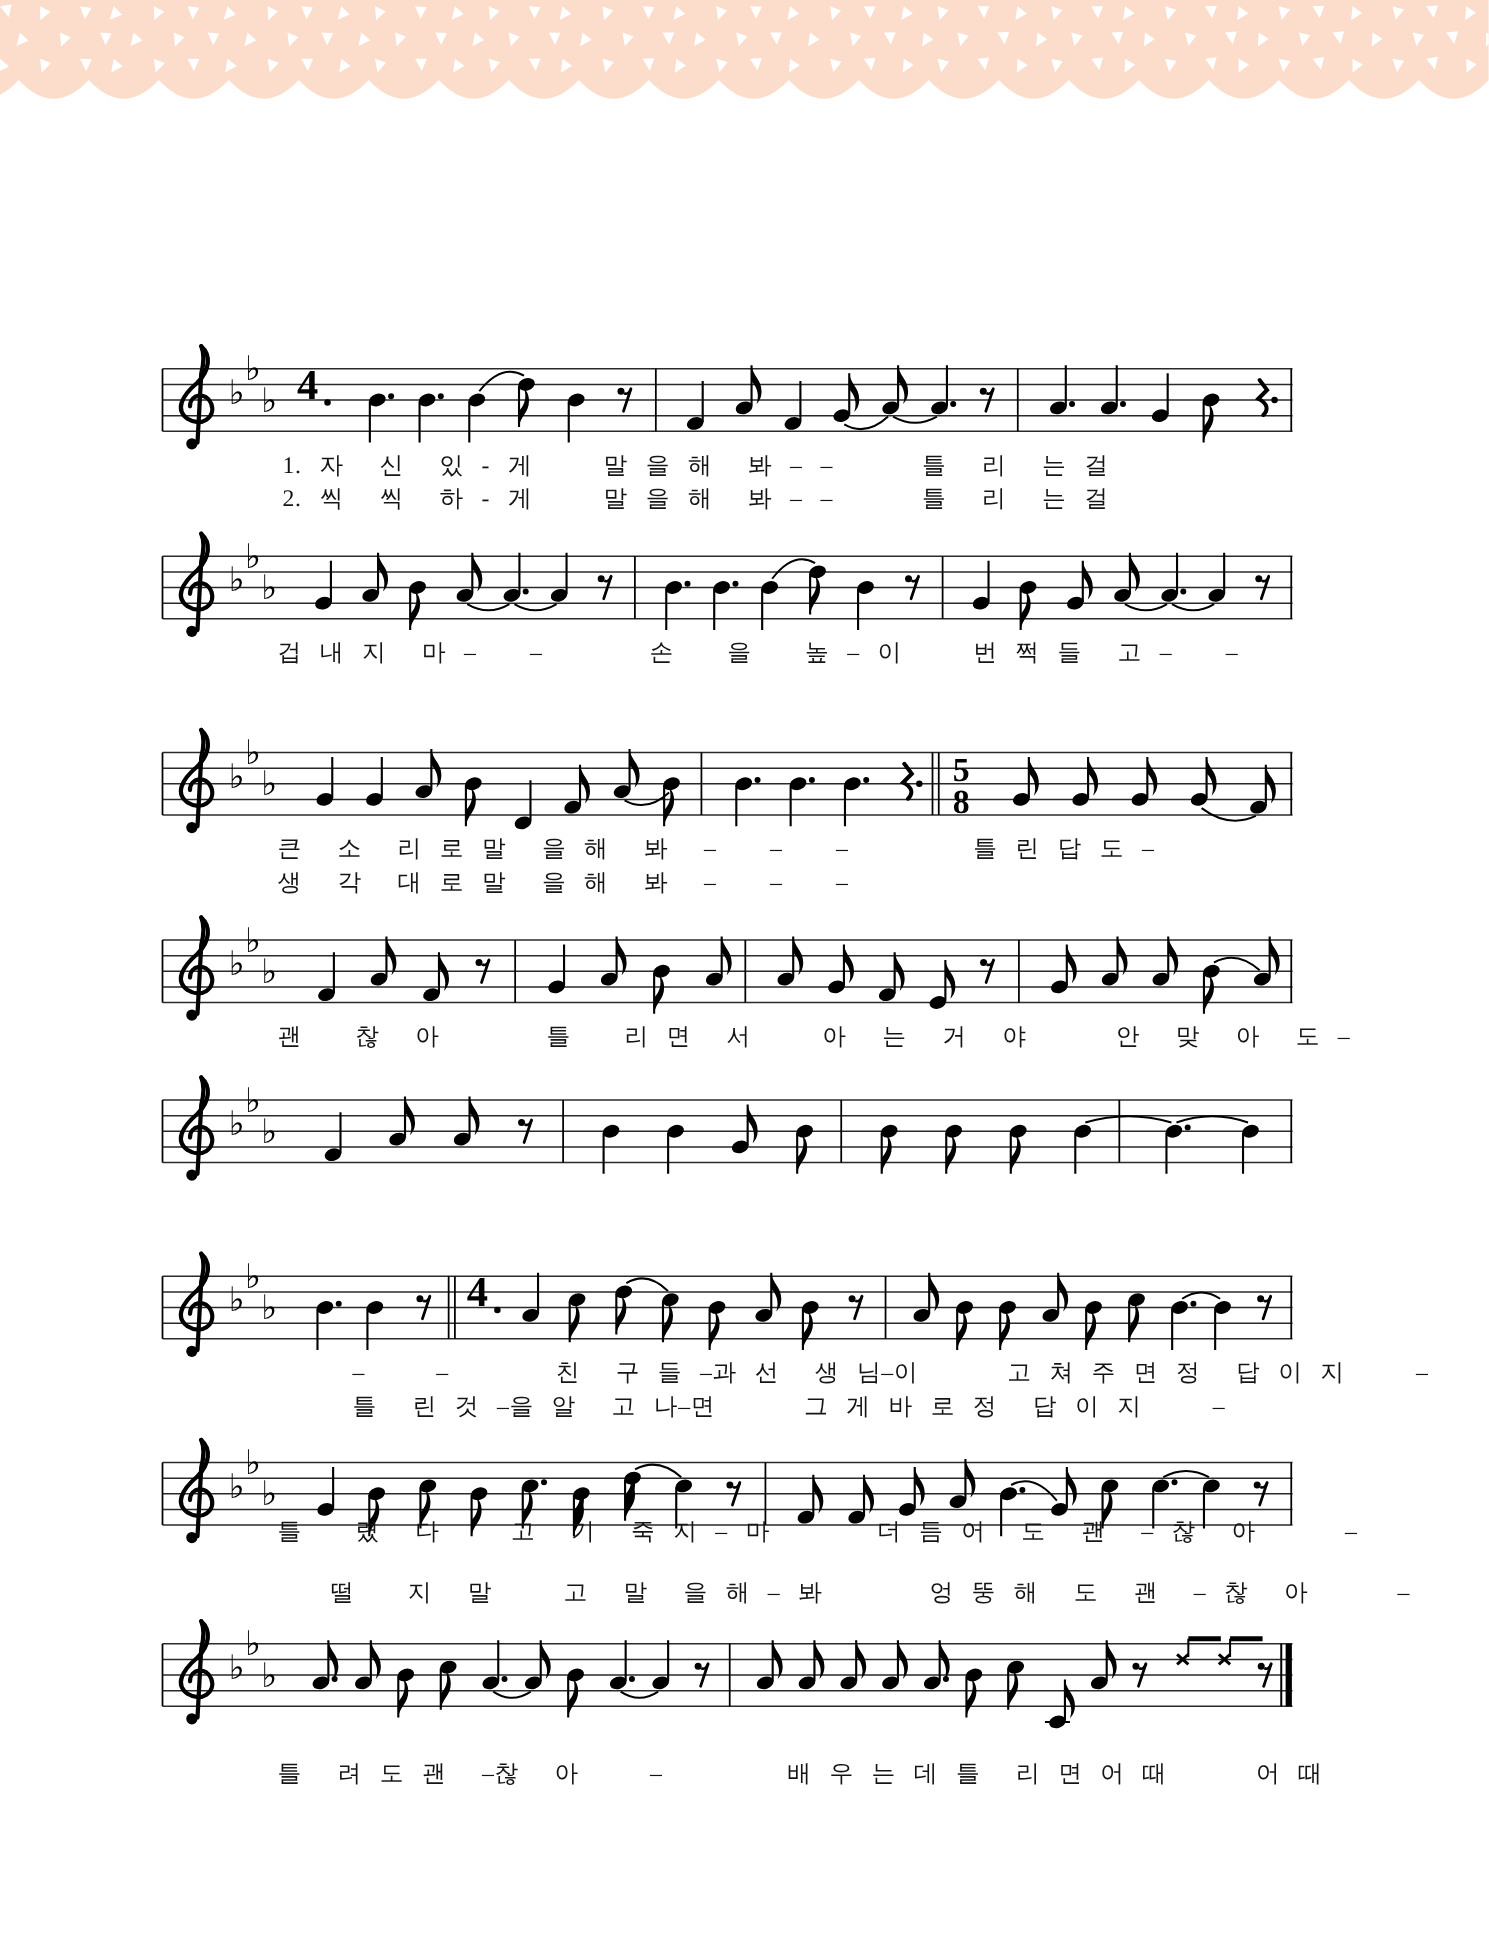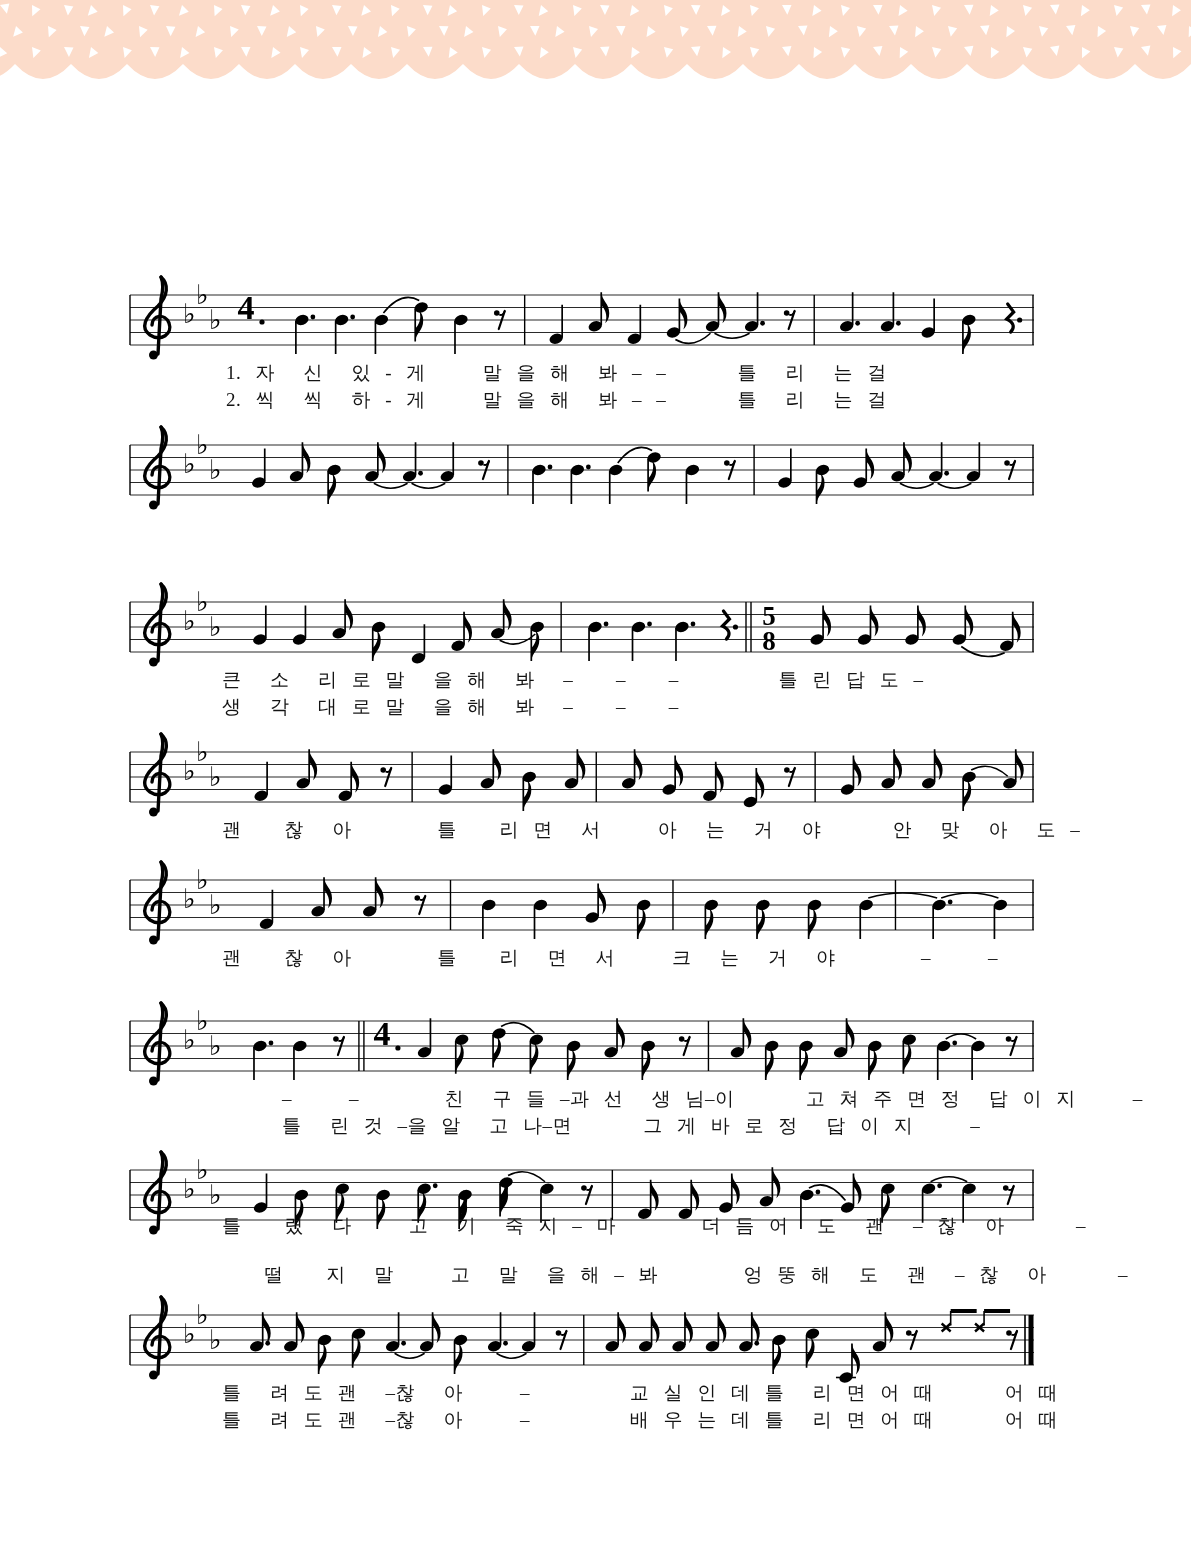--- a/index.html
+++ b/index.html
@@ -1131,23 +1131,22 @@
           <line x1="897" y1="38" x2="897" y2="88" stroke="#000" stroke-width="1.6"></line>
           <rect x="900.5" y="38" width="5" height="50" fill="#000"></rect>
         </g>
         <path d="M 266.5969140625 76.25 Q 281.5855859375 86.25 296.57425781250004 76.25" fill="none" stroke="#000" stroke-width="1.6"></path>
         <path d="M 368.5289453125 76.25 Q 383.51761718750004 86.25 398.50628906250006 76.25" fill="none" stroke="#000" stroke-width="1.6"></path>
       </svg>
     </div>
 
   <div class="lyric" style="left: 226px; top: 359px;">1. 자  신  있 - 게    말 을 해  봐 – –     틀  리  는 걸</div>
   <div class="lyric" style="left: 226px; top: 386px;">2. 씩  씩  하 - 게    말 을 해  봐 – –     틀  리  는 걸</div>
+  <div class="lyric" style="left: 222px; top: 509px;">겁 내 지  마 –   –      손   을   높 – 이    번 쩍 들  고 –   –</div>
   <div class="lyric" style="left: 222px; top: 666px;">큰  소  리 로 말  을 해  봐  –   –   –       틀 린 답 도 –</div>
   <div class="lyric" style="left: 222px; top: 816px;">괜   찮  아      틀   리 면  서    아  는  거  야     안  맞  아  도 –</div>
   <div class="lyric" style="left: 222px; top: 693px;">생  각  대 로 말  을 해  봐  –   –   –</div>
-  <div class="lyric" style="left: 222px; top: 944px;">괜   찮  아      틀   리  면  서    크  는  거  야      –    –</div>
   <div class="lyric" style="left: 282px; top: 1085px;">–    –      친  구 들 –과 선  생 님–이     고 쳐 주 면 정  답 이 지    –</div>
   <div class="lyric" style="left: 282px; top: 1112px;">틀  린 것 –을 알  고 나–면     그 게 바 로 정  답 이 지    –</div>
   <div class="lyric" style="left: 222px; top: 1212px; font-family: Liberation Serif, serif;">틀   렸  다    고  기  죽 지 – 마      더 듬 어  도  괜  – 찮  아     –</div>
   <div class="lyric" style="left: 222px; top: 1261px; margin-left: 42px;">떨   지  말    고  말  을 해 – 봐      엉 뚱 해  도  괜  – 찮  아     –</div>
-  <div class="lyric" style="left: 222px; top: 1379px;">틀  려 도 괜  –찮  아    –       교 실 인 데 틀  리 면 어 때     어 때</div>
   <div class="lyric" style="left: 222px; top: 1406px;">틀  려 도 괜  –찮  아    –       배 우 는 데 틀  리 면 어 때     어 때</div>
 </div>
 
 </body></html>

